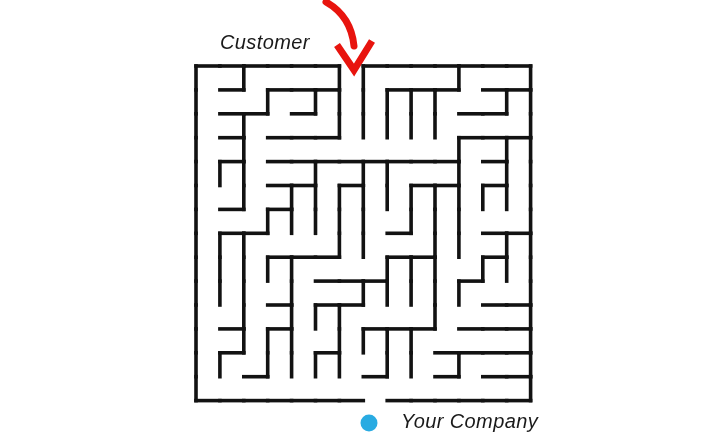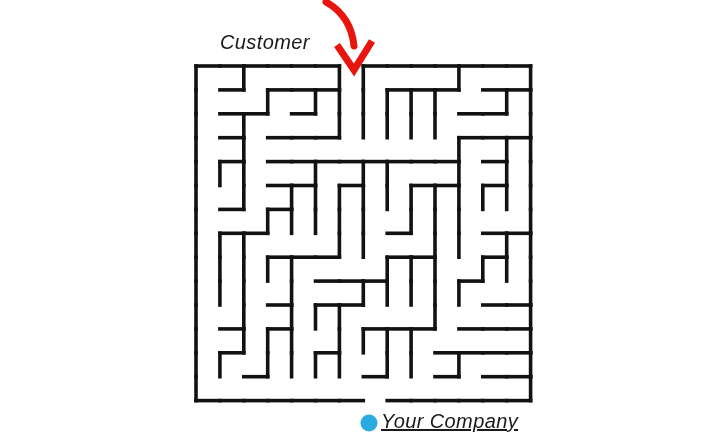--- a/index.html
+++ b/index.html
@@ -5,21 +5,21 @@
   html,body{margin:0;padding:0;background:#ffffff;}
   .stage{
     position:relative;width:718px;height:440px;background:#ffffff;
     overflow:hidden;font-family:"Liberation Sans",sans-serif;
   }
   .label{
     position:absolute;font-style:italic;font-size:20px;line-height:1.1;
     color:#1a1a1a;letter-spacing:0.4px;white-space:nowrap;
   }
   .label-customer{left:220px;top:31px;}
-  .label-company{left:381px;top:410px;text-decoration:underline;}
+  .label-company{left:401px;top:410px;}
   svg.overlay{position:absolute;left:0;top:0;width:718px;height:440px;}
   .arrow-path{fill:none;stroke-linejoin:miter;}
   .arrow-shaft{stroke-linecap:round;}
   .arrow-head{stroke-linecap:butt;}
 </style>
 </head>
 <body>
 
 <div class="stage">
 

